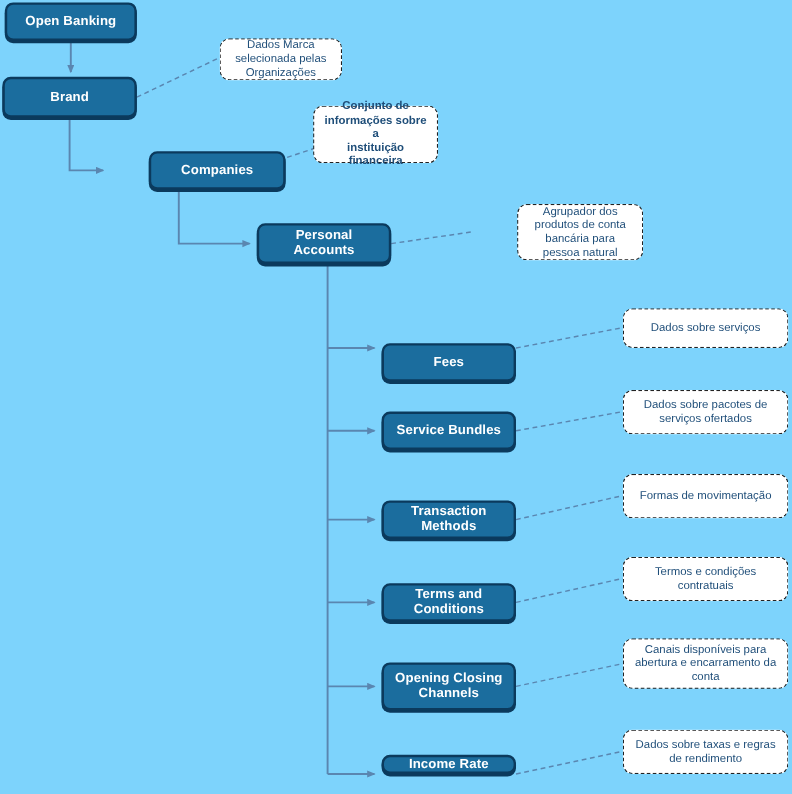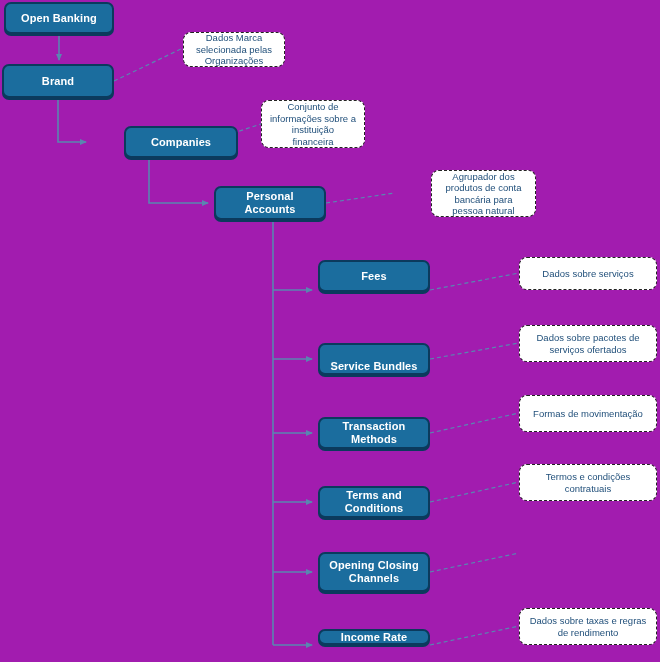--- a/index.html
+++ b/index.html
@@ -8,21 +8,21 @@
     padding: 0;
     background: #ffffff;
   }
   body {
     font-family: "Liberation Sans", sans-serif;
   }
   #canvas {
     position: relative;
     width: 660px;
     height: 662px;
-    background: #a21caf;
+    background: #7dd3fc;
     overflow: hidden;
   }
   #edges {
     position: absolute;
     left: 0;
     top: 0;
     width: 660px;
     height: 662px;
     pointer-events: none;
   }
@@ -122,24 +122,24 @@
   </div>
   <div class="node" style="left:2px;top:64px;width:112px;height:34px;">
     <span class="node-label">Brand</span>
   </div>
   <div class="node" style="left:92px;top:126px;width:114px;height:32px;margin-left:32px;">
     <span class="node-label">Companies</span>
   </div>
   <div class="node" style="left:214px;top:186px;width:112px;height:34px;">
     <span class="node-label">Personal Accounts</span>
   </div>
-  <div class="node" style="left:318px;top:260px;width:112px;height:32px;">
+  <div class="node" style="left:318px;top:286px;width:112px;height:32px;">
     <span class="node-label">Fees</span>
   </div>
-  <div class="node" style="left:318px;top:343px;width:112px;height:32px;align-items:flex-end;">
+  <div class="node" style="left:318px;top:343px;width:112px;height:32px;">
     <span class="node-label">Service Bundles</span>
   </div>
   <div class="node" style="left:318px;top:417px;width:112px;height:32px;">
     <span class="node-label">Transaction Methods</span>
   </div>
   <div class="node" style="left:318px;top:486px;width:112px;height:32px;">
     <span class="node-label">Terms and Conditions</span>
   </div>
   <div class="node" style="left:318px;top:552px;width:112px;height:40px;">
     <span class="node-label">Opening Closing
@@ -147,21 +147,21 @@
   </div>
   <div class="node" style="left:318px;top:629px;width:112px;height:16px;justify-content:center;">
     <span class="node-label">Income Rate</span>
   </div>
 
   <div class="note" style="left:183px;top:32px;width:102px;height:35px;">
     <span class="note-label">Dados Marca
 selecionada pelas
 Organizações</span>
   </div>
-  <div class="note" style="left:261px;top:100px;width:104px;height:48px;">
+  <div class="note" style="left:261px;top:88px;width:104px;height:48px;font-weight:bold;">
     <span class="note-label">Conjunto de
 informações sobre a
 instituição
 financeira</span>
   </div>
   <div class="note" style="left:395px;top:170px;width:105px;height:47px;margin-left:36px;">
     <span class="note-label">Agrupador dos
 produtos de conta
 bancária para
 pessoa natural</span>
@@ -173,18 +173,23 @@
     <span class="note-label">Dados sobre pacotes de
 serviços ofertados</span>
   </div>
   <div class="note" style="left:519px;top:395px;width:138px;height:37px;">
     <span class="note-label">Formas de movimentação</span>
   </div>
   <div class="note" style="left:519px;top:464px;width:138px;height:37px;">
     <span class="note-label">Termos e condições
 contratuais</span>
   </div>
+  <div class="note" style="left:519px;top:532px;width:138px;height:42px;">
+    <span class="note-label">Canais disponíveis para
+abertura e encarramento da
+conta</span>
+  </div>
   <div class="note" style="left:519px;top:608px;width:138px;height:37px;">
     <span class="note-label">Dados sobre taxas e regras
 de rendimento</span>
   </div>
 
 </div>
 
 </body></html>

